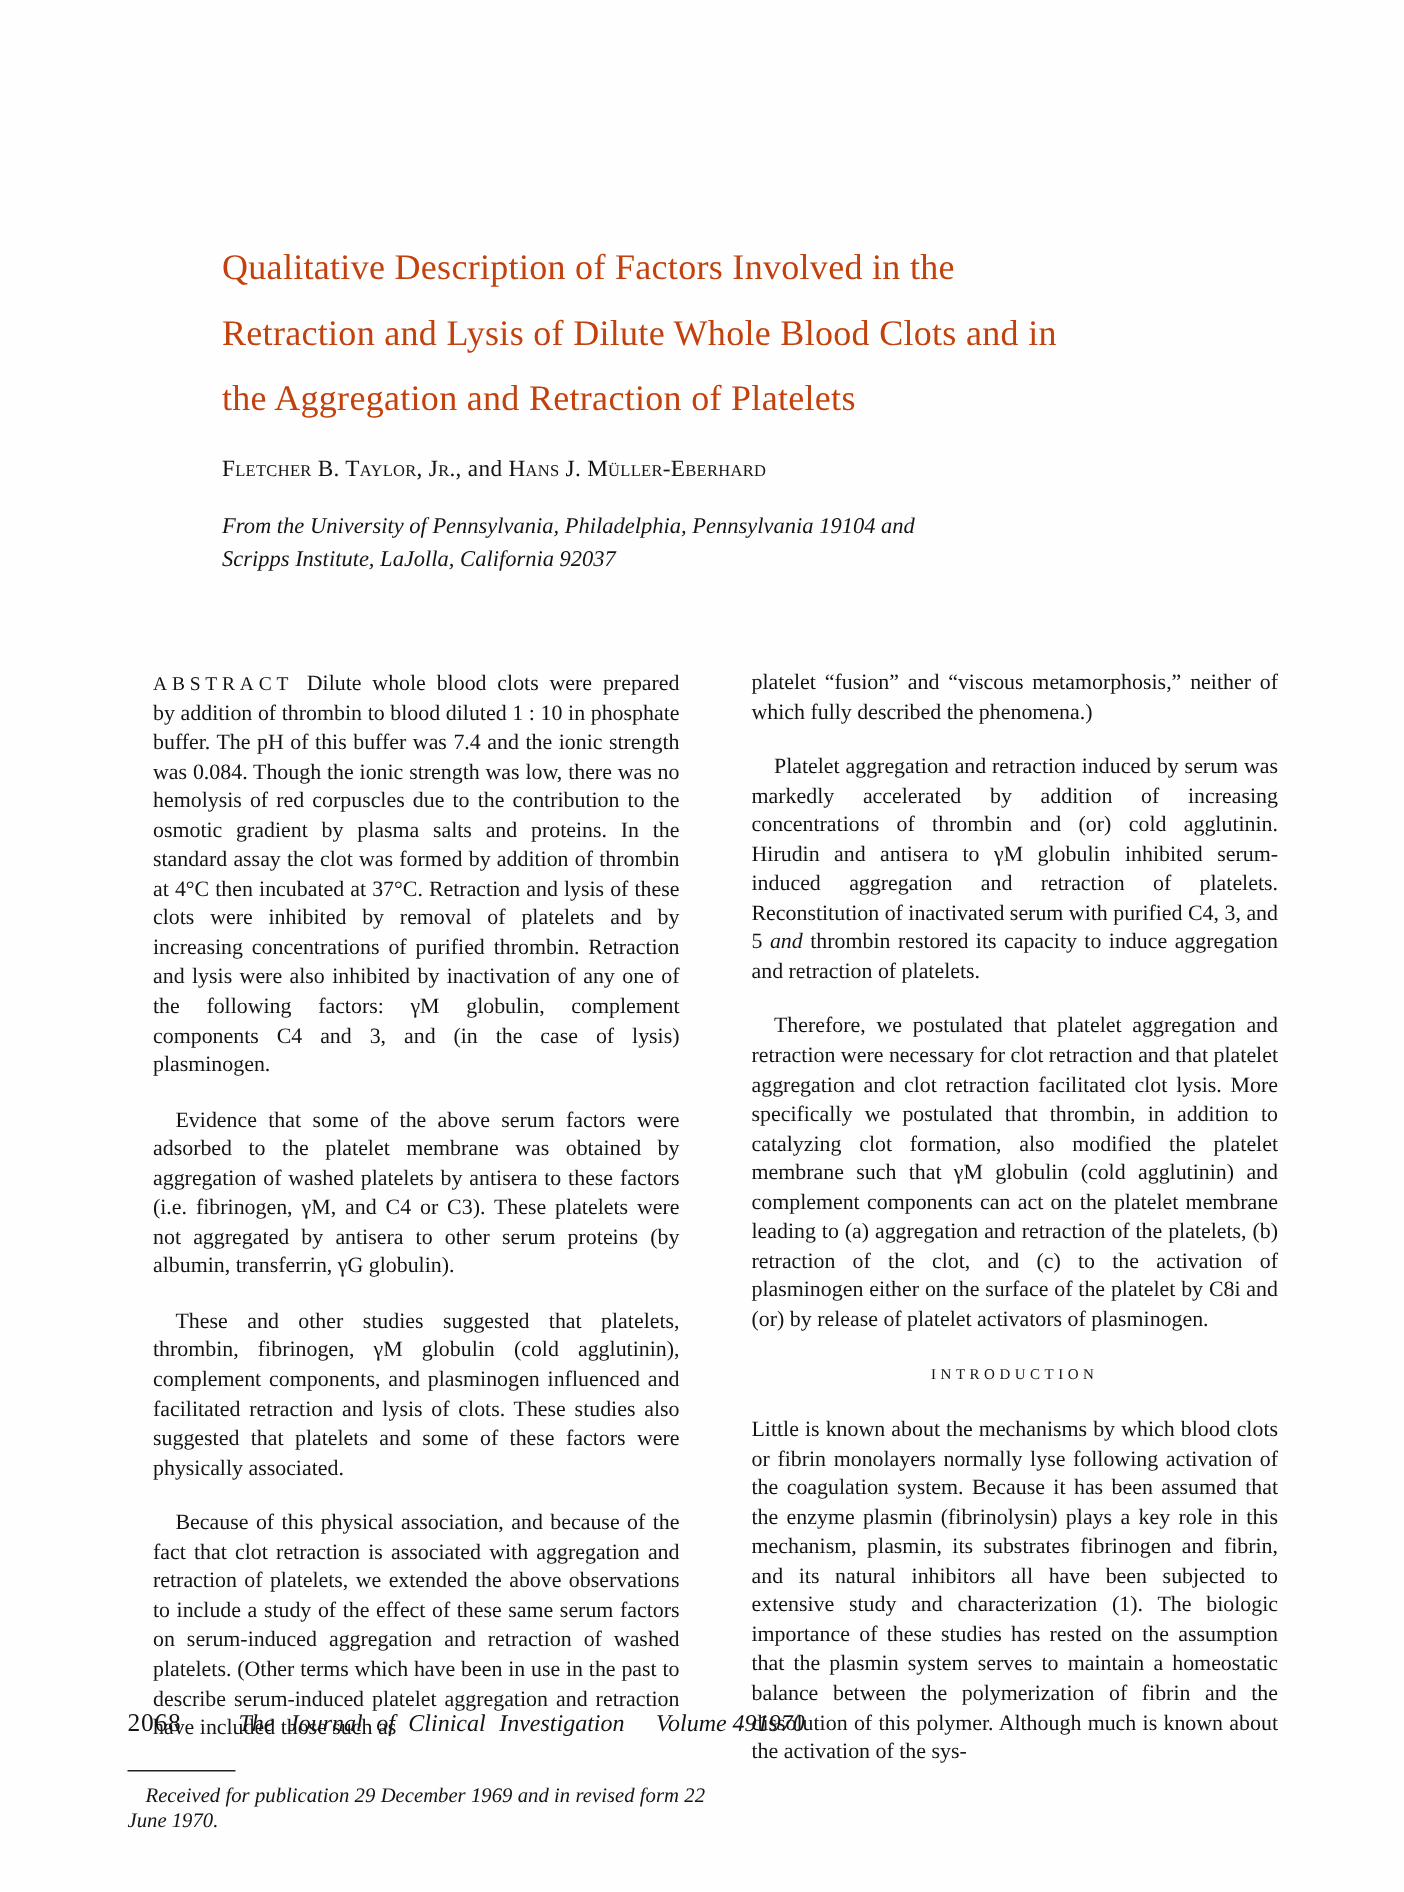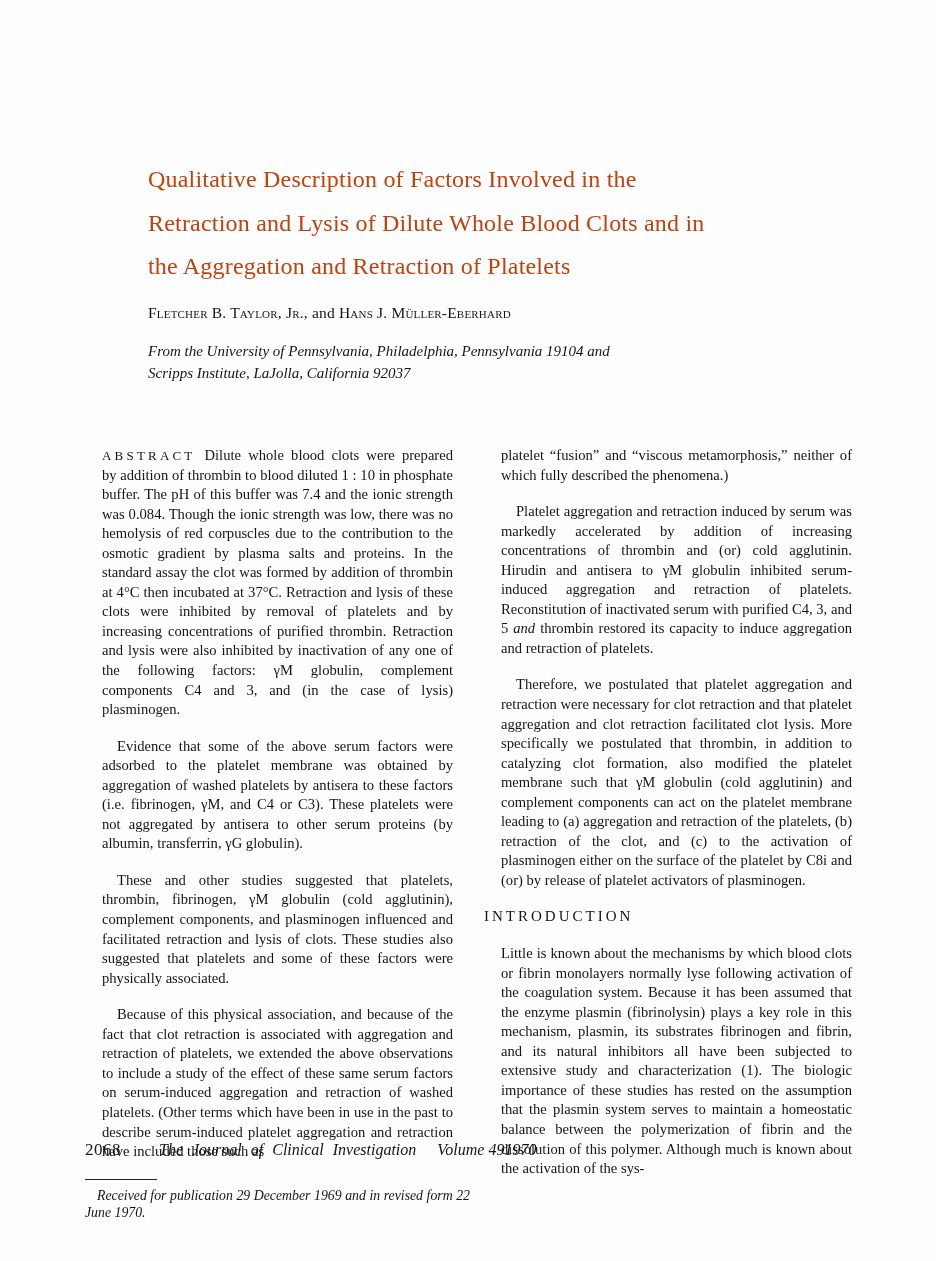--- a/index.html
+++ b/index.html
@@ -75,23 +75,23 @@
   .col p { margin: 17px; }
   .col p.indent { text-indent: 15px; }
 
   .abstract-label {
     letter-spacing: 3.2px;
     font-size: 13px;
     margin-right: 9px;
   }
 
   .intro-heading {
-    text-align: left;
+    text-align: center;
     letter-spacing: 3px;
-    font-size: 15px;
+    font-size: 10px;
     margin: 10px 0 8px 0 !important;
     text-indent: 0 !important;
   }
 
   
   .footnote {
     margin-top: 15px;
   }
   .footnote-rule {
     width: 72px;

